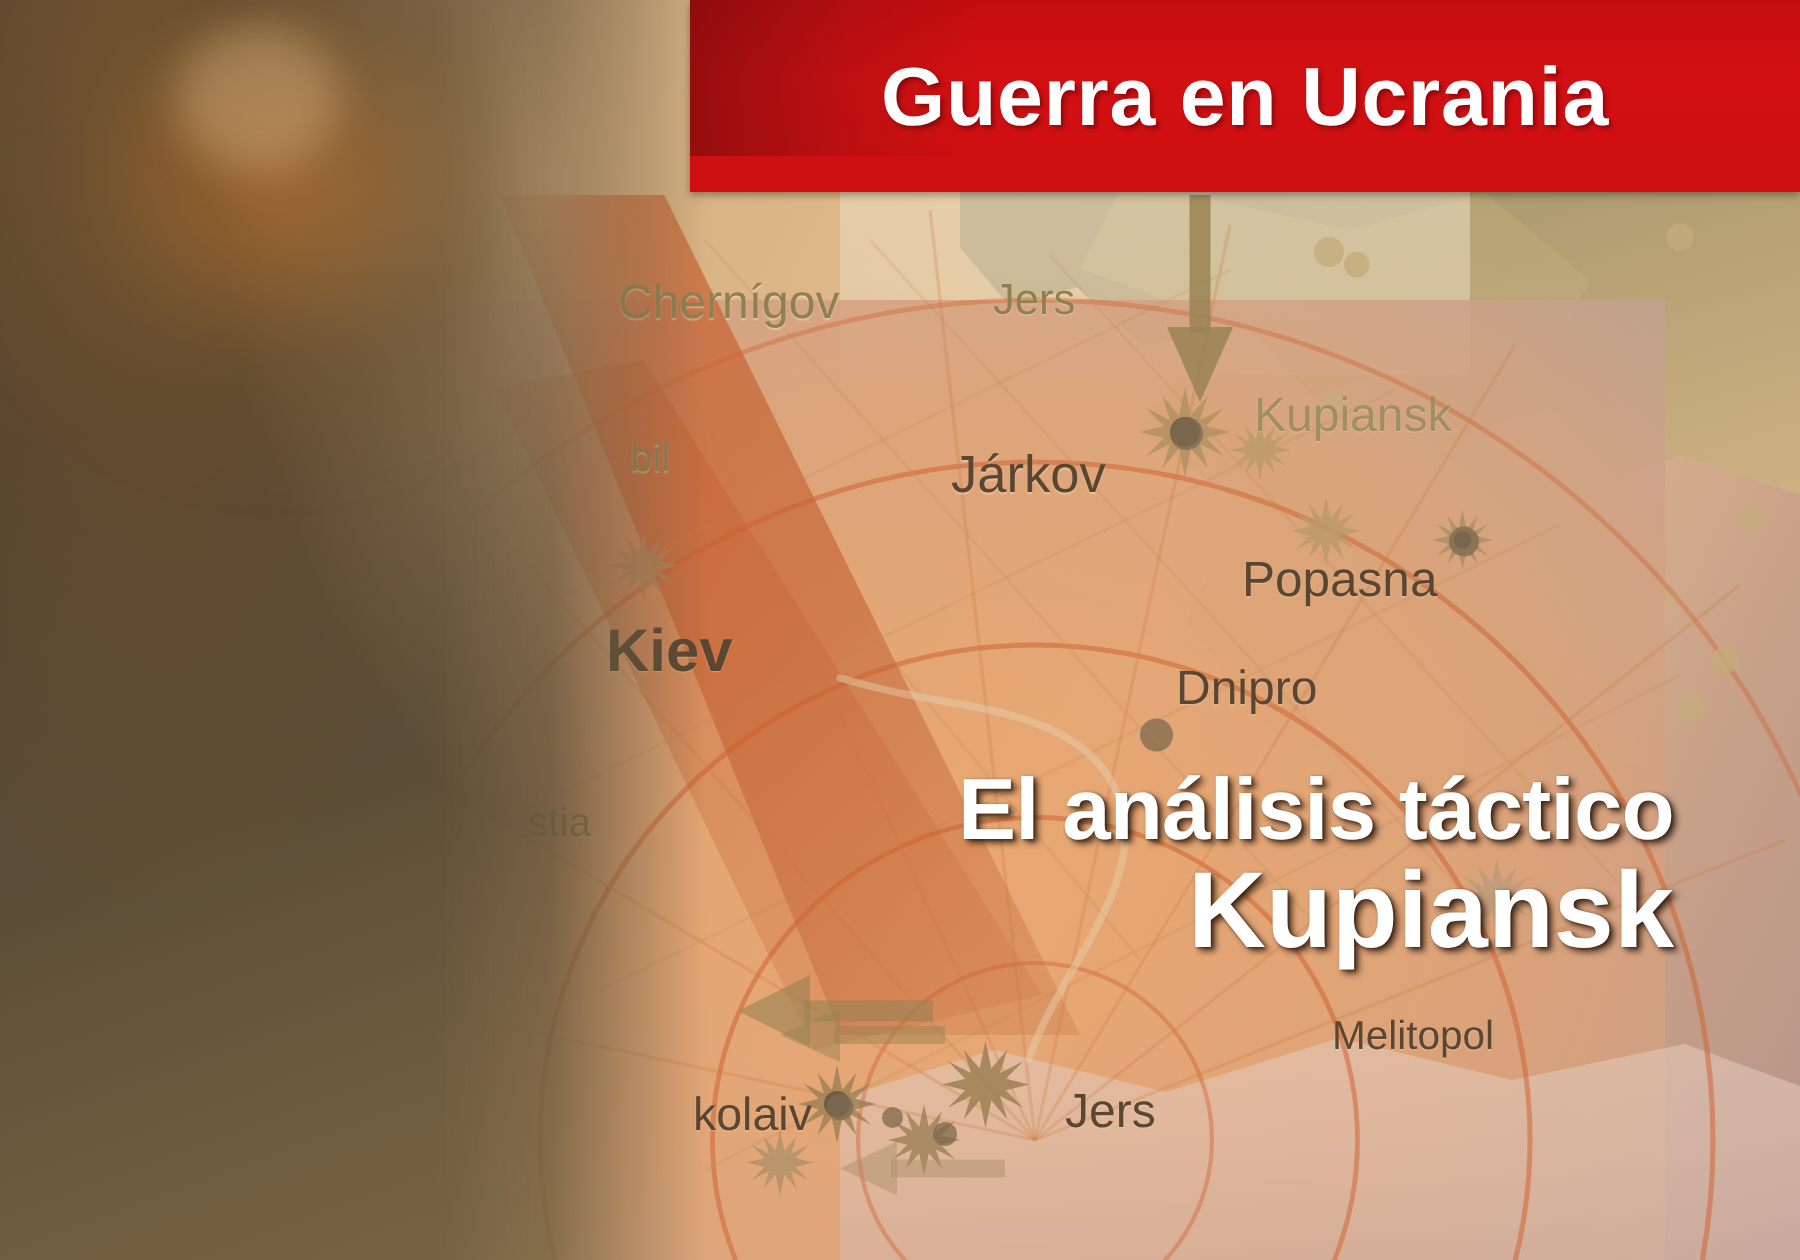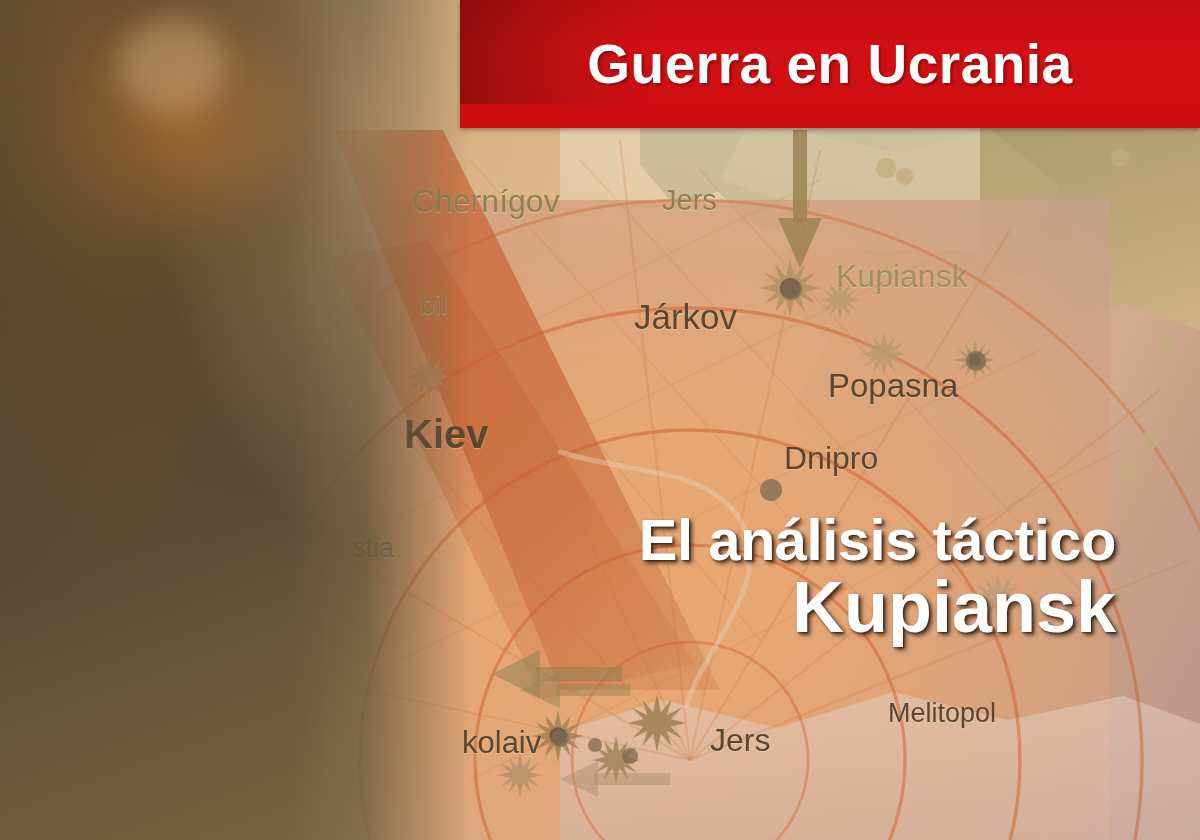--- a/index.html
+++ b/index.html
@@ -376,21 +376,21 @@
 
   <div class="mlabel pale" style="left:412px;top:183px;font-size:32px;">Chernígov</div>
   <div class="mlabel pale" style="left:662px;top:184px;font-size:29px;">Jers</div>
   <div class="mlabel faint" style="left:836px;top:222px;font-size:32px;margin-top:36px;">Kupiansk</div>
   <div class="mlabel pale" style="left:420px;top:290px;font-size:27px;">bil</div>
   <div class="mlabel" style="left:828px;top:367px;font-size:33px;">Popasna</div>
   <div class="mlabel" style="left:634px;top:297px;font-size:35px;">Járkov</div>
   <div class="mlabel" style="left:404px;top:412px;font-size:40px;font-weight:600;">Kiev</div>
   <div class="mlabel" style="left:784px;top:440px;font-size:32px;">Dnipro</div>
   <div class="mlabel pale" style="left:352px;top:533px;font-size:27px;">stia</div>
-  <div class="mlabel" style="left:888px;top:675px;font-size:27px;margin-top:23px;">Melitopol</div>
+  <div class="mlabel" style="left:888px;top:675px;font-size:27px;">Melitopol</div>
   <div class="mlabel" style="left:462px;top:725px;font-size:31px;">kolaiv</div>
   <div class="mlabel" style="left:710px;top:722px;font-size:32px;text-align:right;">Jers</div>
 
   <div class="portrait">
     <div class="p-mask">
       <div class="p-bg"></div>
       <div class="p-bg-blur"></div>
       <div class="p-bg-blob"></div>
 
       <svg width="470" height="840" viewBox="0 0 470 840">

